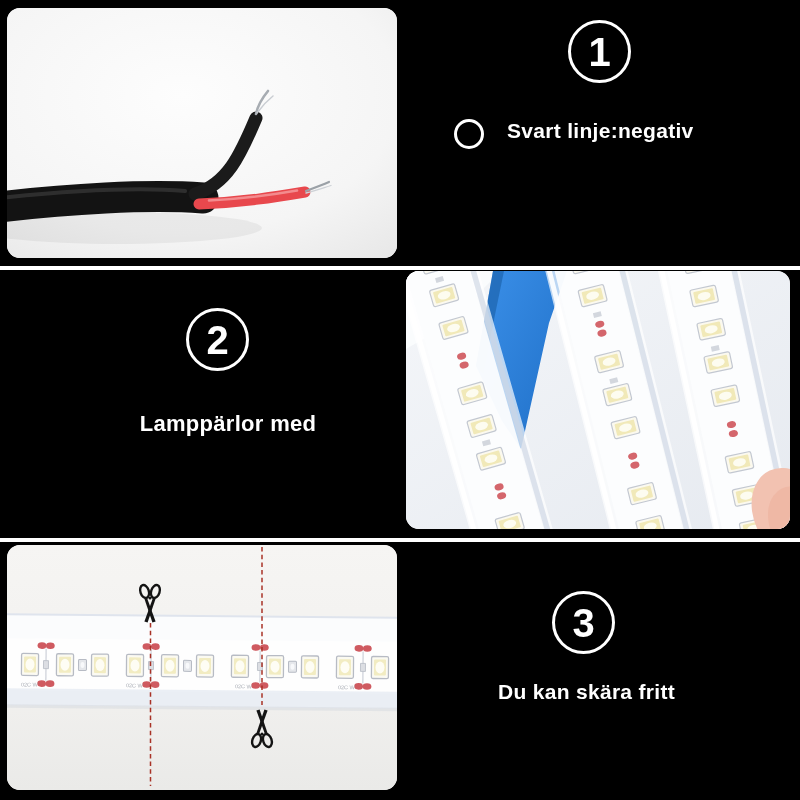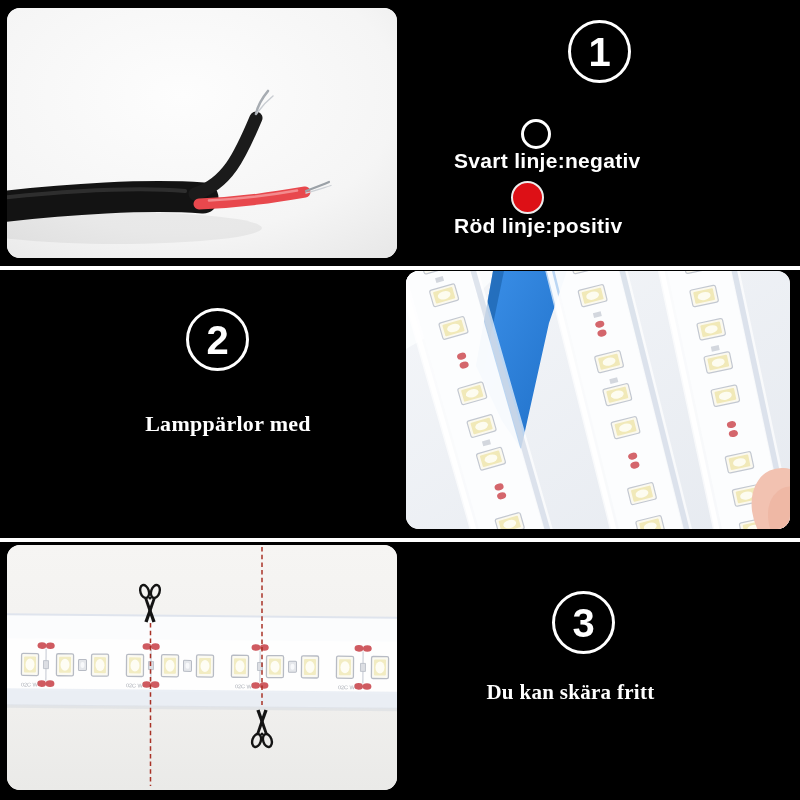--- a/index.html
+++ b/index.html
@@ -17,39 +17,39 @@
   #divider2 { top:538px; }
   .badge {
     position:absolute; width:63px; height:63px; box-sizing:border-box;
     border:3.5px solid #fff; border-radius:50%;
     display:flex; align-items:center; justify-content:center;
     color:#fff; font-size:40px; font-weight:bold; line-height:1;
   }
   #badge1 { left:568px; top:20px; }
   #badge2 { left:186px; top:308px; }
   #badge3 { left:552px; top:591px; }
-  .legend-row { position:absolute; display:flex; align-items:center; color:#fff;flex-direction:column; }
+  .legend-row { position:absolute; display:flex; color:#fff; }
   #legend-negative { left:454px; top:119px; }
   #legend-positive { left:454px; top:181px; }
   .legend-label { font-size:21px; font-weight:bold; letter-spacing:0.3px; white-space:nowrap; }
   .swatch-outline {
     width:30px; height:30px; box-sizing:border-box;
     border:3.5px solid #fff; border-radius:50%; margin-right:23px; flex:0 0 auto;
   }
   .swatch-red {
     width:33px; height:33px; box-sizing:border-box;
     border:2px solid #ededed; border-radius:50%; background:#dd1016;
     margin-right:21px; flex:0 0 auto;
   }
   .caption {
     position:absolute; color:#fff; font-weight:bold; text-align:center;
-    font-size:22px; line-height:38px; letter-spacing:0.3px;font-family:Liberation Serif, serif;
+    font-size:22px; line-height:38px; letter-spacing:0.3px;
   }
   #caption2 { left:28px; top:405px; width:400px; }
-  #caption3 { left:378px; top:673px; width:385px; font-size:21px; }
+  #caption3 { left:394px; top:673px; width:385px; font-size:21px; }
 </style>
 </head>
 <body>
 
 <div id="stage">
 
   <div class="photo" id="photo1">
     <svg viewBox="0 0 390 250" preserveAspectRatio="none">
       <defs>
         <radialGradient id="p1bg" cx="45%" cy="35%" r="85%">
@@ -78,24 +78,20 @@
     </svg>
   </div>
 
   <div class="badge" id="badge1">
     <span>1</span>
   </div>
 
   <div class="legend-row" id="legend-negative">
     <span class="swatch-outline"></span>
     <span class="legend-label">Svart linje:negativ</span>
-  </div>
-  <div class="legend-row" id="legend-positive">
-    <span class="swatch-red"></span>
-    <span class="legend-label">Röd linje:positiv</span>
   </div>
 
   <div class="divider" id="divider1"></div>
 
   <div class="badge" id="badge2">
     <span>2</span>
   </div>
   <div class="caption" id="caption2">
     <div>Lamppärlor med</div>
   </div>

